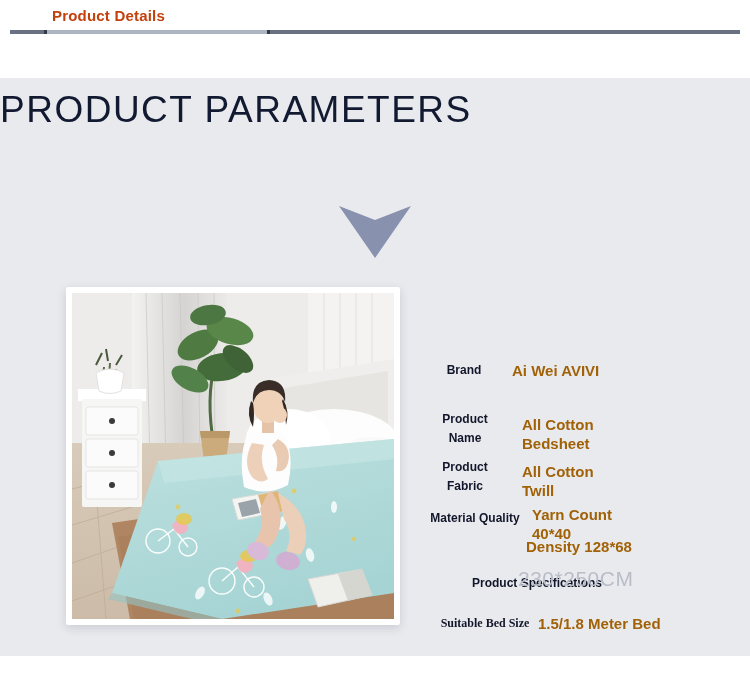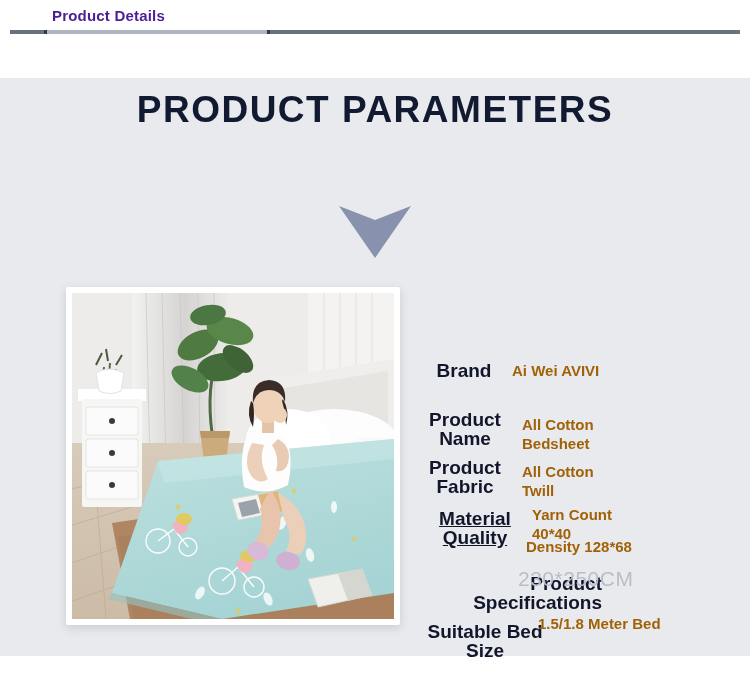--- a/index.html
+++ b/index.html
@@ -22,21 +22,21 @@
     width: 750px;
     height: 78px;
     background: #ffffff;
   }
   .tab-label {
     position: absolute;
     left: 52px;
     top: 7px;
     font-size: 15px;
     font-weight: bold;
-    color: #4c1d95;
+    color: #c2410c;
     letter-spacing: .2px;
     white-space: nowrap;
   }
   .tab-rule {
     position: absolute;
     left: 10px;
     top: 30px;
     width: 730px;
     height: 4px;
     background: #6a7182;
@@ -61,23 +61,23 @@
     width: 750px;
     height: 578px;
     background: #e9eaee;
   }
 
   .headline {
     position: absolute;
     left: 0;
     top: 11px;
     width: 750px;
-    text-align: center;
+    text-align: left;
     font-size: 37px;
-    font-weight: 700;
+    font-weight: 400;
     letter-spacing: 1.5px;
     color: #121a31;
     white-space: nowrap;
   }
 
   .subhead-wrap {
     position: absolute;
     left: 0;
     top: 62px;
     width: 750px;
@@ -153,21 +153,21 @@
   }
   .spec-row {
     position: absolute;
     left: 0;
     width: 320px;
   }
   .spec-label {
     position: absolute;
     font-weight: bold;
     color: #12162a;
-    font-size: 19px;
+    font-size: 12px;
     line-height: 19px;
     text-align: center;
     white-space: pre-line;
   }
   .spec-value {
     position: absolute;
     font-weight: bold;
     color: #a16207;
     font-size: 15px;
     line-height: 19px;
@@ -359,30 +359,30 @@
     </div>
 
     <div class="spec-row" style="top:171px;">
       <span class="spec-label" style="left:8px; top:0; width:94px;">Product
 Fabric</span>
       <span class="spec-value" style="left:112px; top:4px;">All Cotton
   Twill</span>
     </div>
 
     <div class="spec-row" style="top:214px;">
-      <span class="spec-label" style="left:6px; top:8px; width:118px;text-decoration:underline;">Material Quality</span>
+      <span class="spec-label" style="left:6px; top:8px; width:118px;">Material Quality</span>
       <span class="spec-value" style="left:122px; top:4px;">Yarn Count
   40*40</span>
       <span class="spec-value" style="left:116px; top:36px;">Density 128*68</span>
     </div>
 
     <div class="spec-row" style="top:282px;">
       <span class="spec-label" style="left:8px; top:5px; width:184px;text-align:right;">Product Specifications</span>
       <span class="spec-value thin" style="left:108px; top:0;">230*250CM</span>
     </div>
 
     <div class="spec-row" style="top:327px;">
-      <span class="spec-label" style="left:0px; top:8px; width:150px;">Suitable Bed Size</span>
+      <span class="spec-label" style="left:0px; top:0; width:150px;font-family:Liberation Serif, serif;">Suitable Bed Size</span>
       <span class="spec-value" style="left:116px; top:0;padding-left:12px;">1.5/1.8 Meter Bed</span>
     </div>
 
   </div>
 </div>
 
 </body></html>

